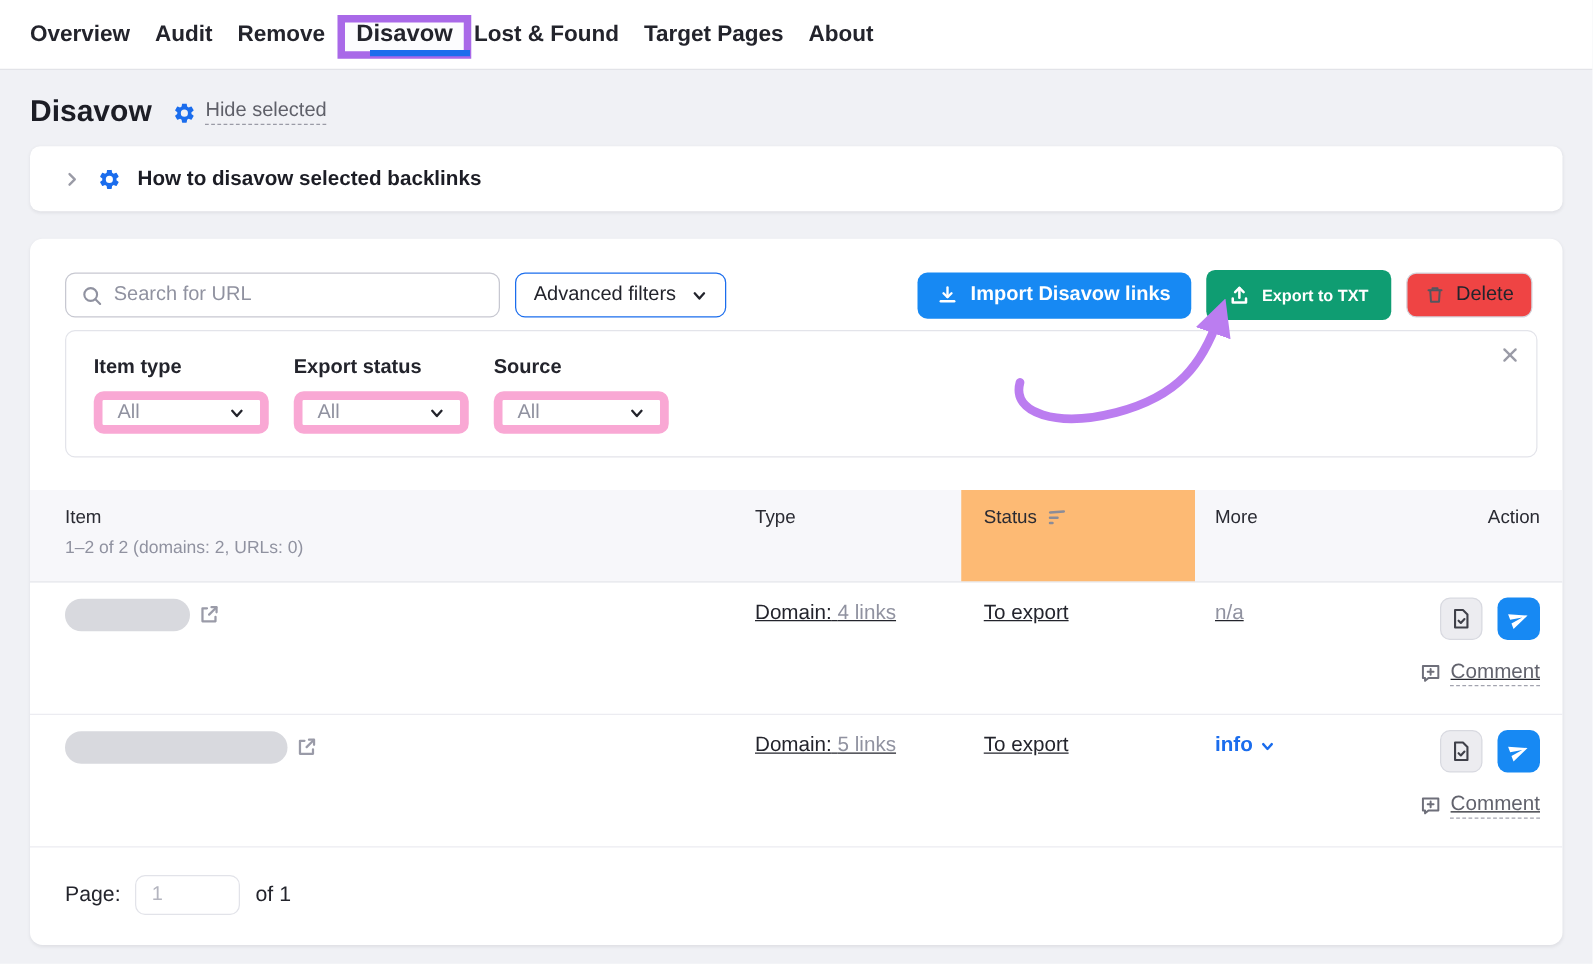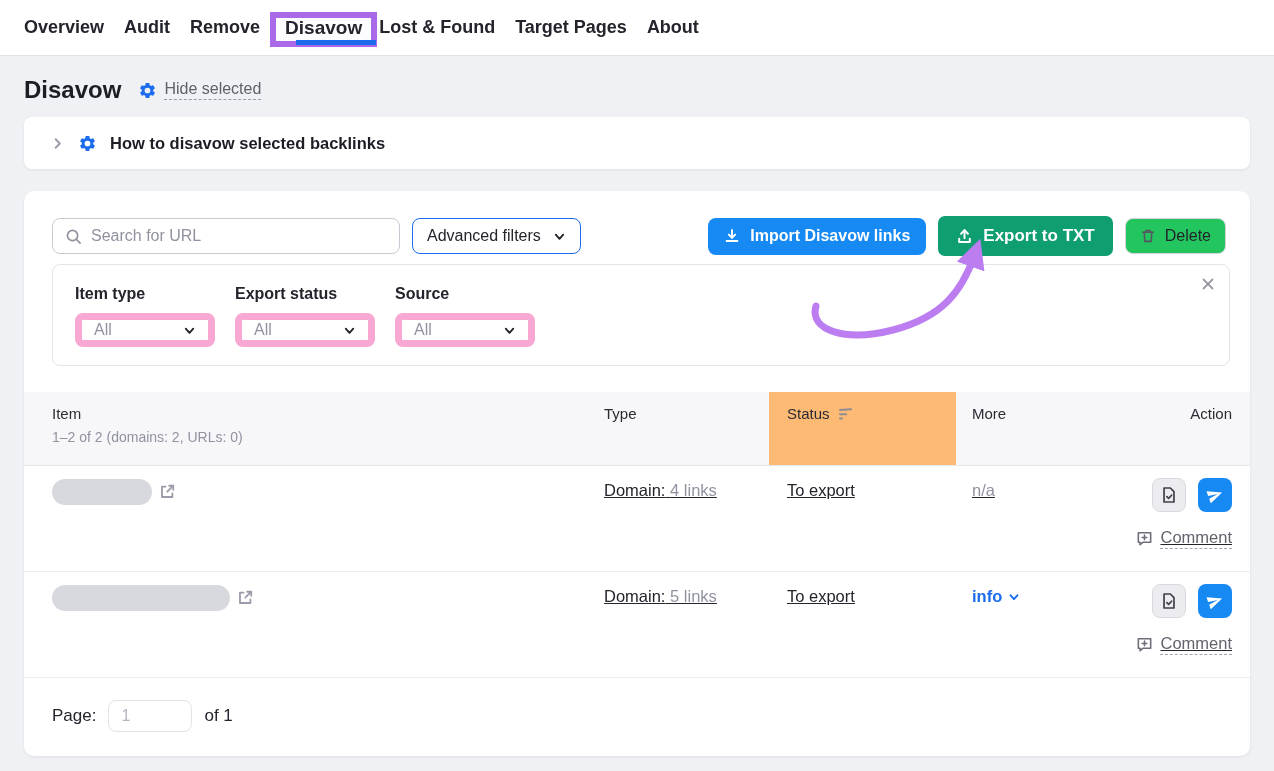--- a/index.html
+++ b/index.html
@@ -38,22 +38,22 @@
     box-shadow:0 1px 3px rgba(25,26,40,.08);padding-top:25px;overflow:hidden;
   }
   .toolbar{display:flex;align-items:center;gap:12px;padding:0 24px 0 28px;}
   .search-box{width:348px;height:36px;border:1px solid #c7c8d1;border-radius:8px;display:flex;align-items:center;gap:9px;padding:0 12px;background:#fff;}
   .search-box input{border:none;outline:none;width:100%;font-size:16px;color:#23242c;font-family:inherit;background:transparent;}
   .search-box input::placeholder{color:#9092a0;}
   .adv-btn{height:36px;background:#fff;border:1px solid #1b6ded;border-radius:8px;display:flex;align-items:center;gap:12px;padding:0 14px;font-size:16px;color:#23242c;cursor:pointer;font-family:inherit;}
   .spacer{flex:1;}
   .btn{display:flex;align-items:center;gap:10px;border:none;border-radius:8px;cursor:pointer;font-family:inherit;white-space:nowrap;}
   .import-btn{height:37px;background:#1789f3;color:#fff;font-size:16px;font-weight:700;padding:0 16px;}
-  .export-btn{height:40px;background:#0f9d72;color:#fff;font-size:17px;font-weight:700;padding:16px 18px;border-radius:7px;}
-  .delete-btn{height:36px;background:#22c55e;border:1px solid #d3d4dc;color:#23242c;font-size:16px;padding:0 14px;gap:9px;}
+  .export-btn{height:40px;background:#0f9d72;color:#fff;font-size:13px;font-weight:700;padding:16px 18px;border-radius:7px;}
+  .delete-btn{height:36px;background:#ef4444;border:1px solid #d3d4dc;color:#23242c;font-size:16px;padding:0 14px;gap:9px;}
   
   .filter-panel{margin:8px 20px 0 28px;border:1px solid #e3e4ea;border-radius:8px;position:relative;padding:20px 22px 21px;height:102px;}
   .filter-groups{display:flex;gap:20px;}
   .fg{width:140px;}
   .fg-label{font-size:16px;font-weight:700;color:#23242c;}
   .fg-select{margin-top:10px;height:34px;border:7px solid #f9a8d4;border-radius:8px;display:flex;align-items:center;justify-content:space-between;padding:0 12px;font-size:16px;color:#9092a0;cursor:pointer;background:#fff;}
   .panel-close{position:absolute;top:11px;right:13px;cursor:pointer;line-height:0;}
   
   .thead{margin-top:26px;background:#f7f7fa;display:grid;grid-template-columns:580px 165px 187px 128px 1fr;height:74px;border-bottom:1px solid #e6e7ec;}
   .th{font-size:15px;color:#2a2b33;padding-top:13px;}

